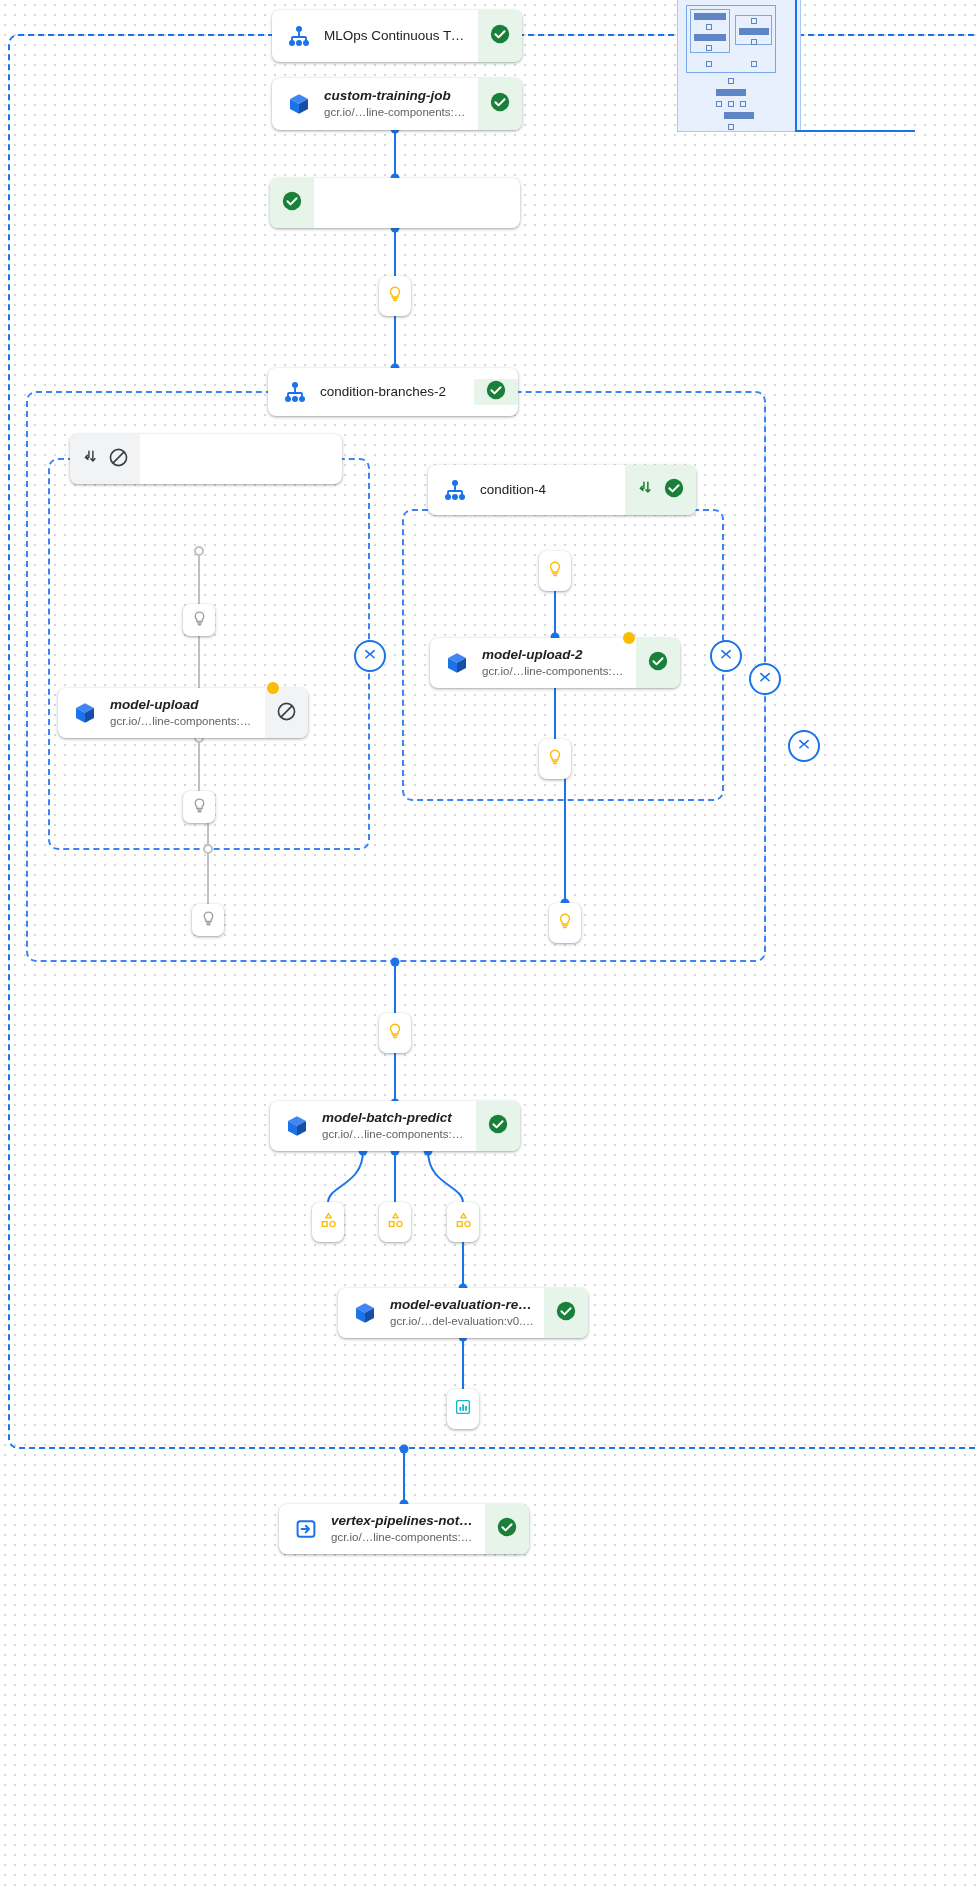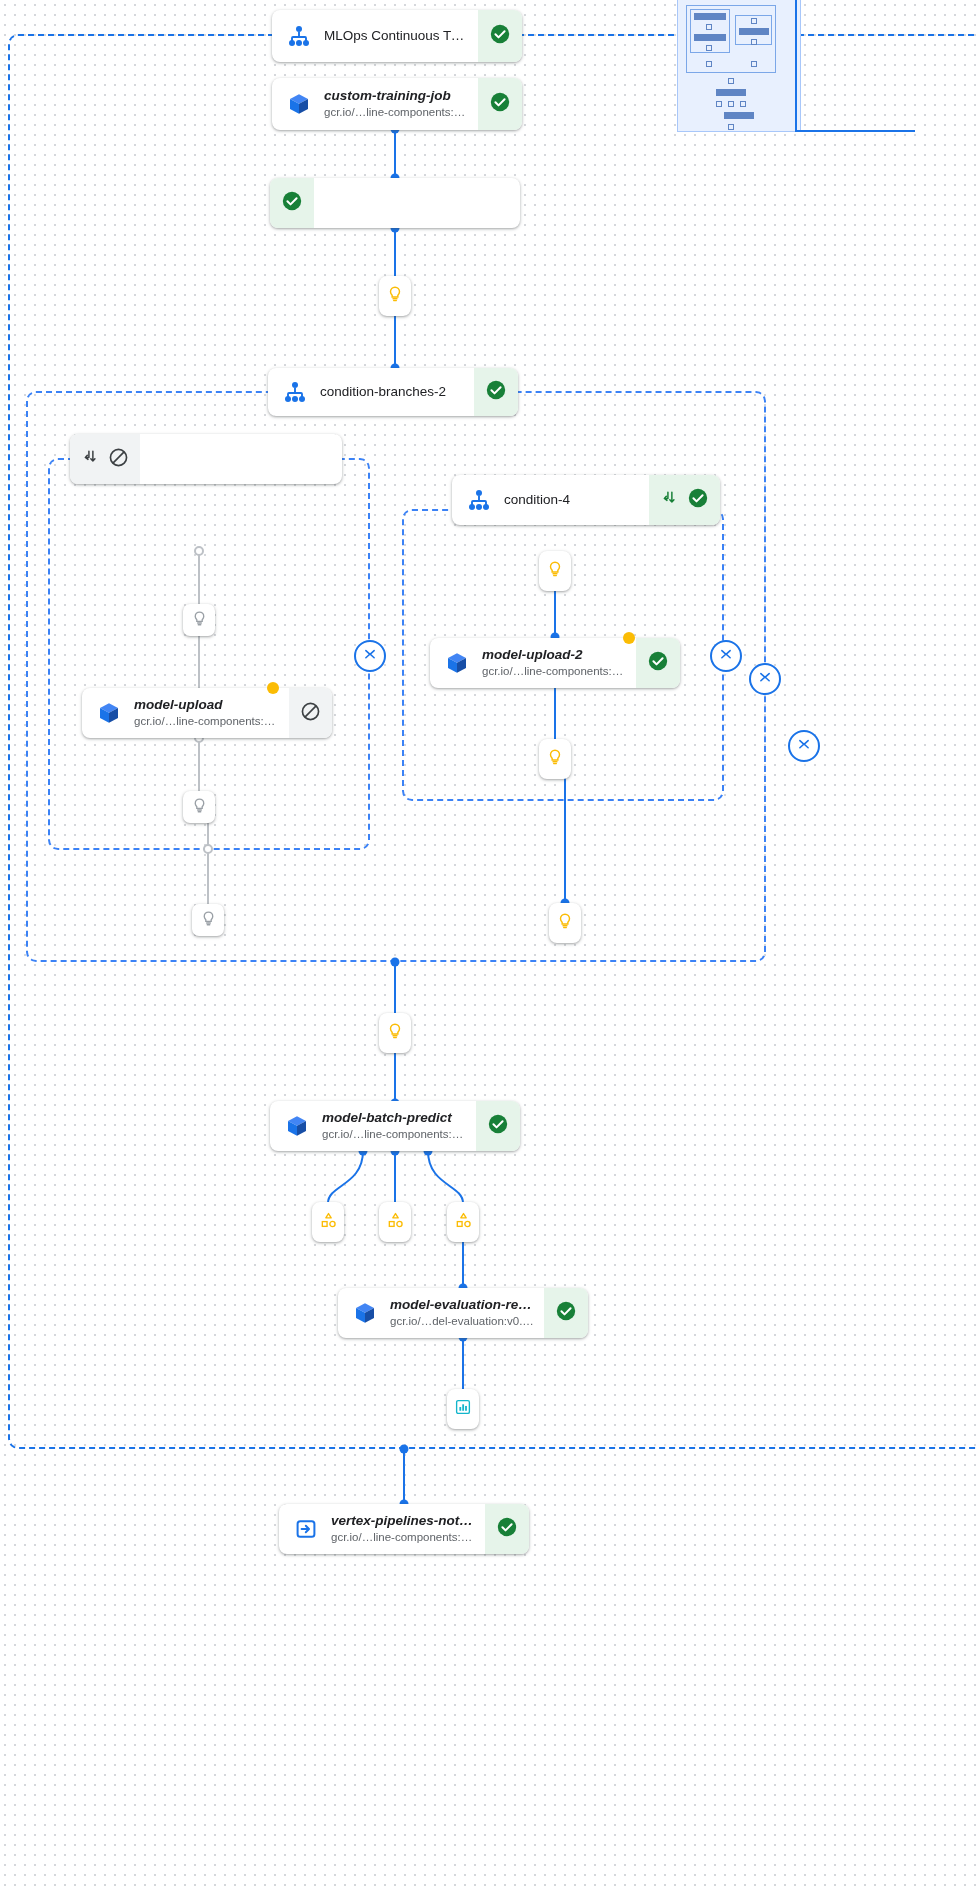--- a/index.html
+++ b/index.html
@@ -240,21 +240,21 @@
 
   <div class="minode tall" style="left:379px; top:276px;">
     <span>
       <svg width="18" height="18" viewBox="0 0 24 24">
         <path d="M12 3 C8.6 3 6 5.6 6 9 C6 11.2 7.2 12.6 8.2 13.8 L8.2 16 L15.8 16 L15.8 13.8 C16.8 12.6 18 11.2 18 9 C18 5.6 15.4 3 12 3 Z" stroke="#fbbc04" stroke-width="1.9" fill="none"></path>
         <path d="M9.4 18.4 L14.6 18.4 M10.2 20.8 L13.8 20.8" stroke="#fbbc04" stroke-width="1.9" stroke-linecap="round"></path>
       </svg>
     </span>
   </div>
 
-  <div class="node" style="left:268px; top:368px; width:250px; height:48px;">
+  <div class="node" style="left:268px; top:368px; width:250px; height:48px;align-items:center;">
     <div class="nbody">
       <span class="nicon">
         <svg width="24" height="24" viewBox="0 0 24 24">
           <circle cx="12" cy="5" r="3" fill="#1a73e8"></circle>
           <path d="M12 8 L12 13 M5 18 L5 14 Q5 13 6 13 L18 13 Q19 13 19 14 L19 18" stroke="#1a73e8" stroke-width="1.9" fill="none"></path>
           <circle cx="5" cy="19" r="3" fill="#1a73e8"></circle>
           <circle cx="12" cy="19" r="3" fill="#1a73e8"></circle>
           <circle cx="19" cy="19" r="3" fill="#1a73e8"></circle>
         </svg>
       </span>
@@ -292,21 +292,21 @@
 
   <div class="minode" style="left:183px; top:604px;">
     <span>
       <svg width="17" height="17" viewBox="0 0 24 24">
         <path d="M12 3 C8.6 3 6 5.6 6 9 C6 11.2 7.2 12.6 8.2 13.8 L8.2 16 L15.8 16 L15.8 13.8 C16.8 12.6 18 11.2 18 9 C18 5.6 15.4 3 12 3 Z" stroke="#9aa0a6" stroke-width="1.9" fill="none"></path>
         <path d="M9.4 18.4 L14.6 18.4 M10.2 20.8 L13.8 20.8" stroke="#9aa0a6" stroke-width="1.9" stroke-linecap="round"></path>
       </svg>
     </span>
   </div>
 
-  <div class="node with-sub" style="left:82px; top:688px; width:250px; height:50px;justify-content:space-between;">
+  <div class="node with-sub" style="left:58px; top:688px; width:250px; height:50px;justify-content:space-between;">
     <div class="nbody">
       <span class="nicon">
         <svg width="24" height="24" viewBox="0 0 24 24">
           <path d="M12 2.2 L21 7 L12 11.8 L3 7 Z" fill="#4285f4"></path>
           <path d="M3 7 L12 11.8 L12 21.8 L3 17 Z" fill="#1a73e8"></path>
           <path d="M21 7 L12 11.8 L12 21.8 L21 17 Z" fill="#174ea6"></path>
         </svg>
       </span>
       <span class="ntext">
         <span class="ntitle">model-upload</span>
@@ -335,21 +335,21 @@
 
   <div class="minode" style="left:192px; top:904px;">
     <span>
       <svg width="17" height="17" viewBox="0 0 24 24">
         <path d="M12 3 C8.6 3 6 5.6 6 9 C6 11.2 7.2 12.6 8.2 13.8 L8.2 16 L15.8 16 L15.8 13.8 C16.8 12.6 18 11.2 18 9 C18 5.6 15.4 3 12 3 Z" stroke="#9aa0a6" stroke-width="1.9" fill="none"></path>
         <path d="M9.4 18.4 L14.6 18.4 M10.2 20.8 L13.8 20.8" stroke="#9aa0a6" stroke-width="1.9" stroke-linecap="round"></path>
       </svg>
     </span>
   </div>
 
-  <div class="node" style="left:428px; top:475px; width:268px; height:50px;margin-left:24px;">
+  <div class="node" style="left:428px; top:465px; width:268px; height:50px;">
     <div class="nbody">
       <span class="nicon">
         <svg width="24" height="24" viewBox="0 0 24 24">
           <circle cx="12" cy="5" r="3" fill="#1a73e8"></circle>
           <path d="M12 8 L12 13 M5 18 L5 14 Q5 13 6 13 L18 13 Q19 13 19 14 L19 18" stroke="#1a73e8" stroke-width="1.9" fill="none"></path>
           <circle cx="5" cy="19" r="3" fill="#1a73e8"></circle>
           <circle cx="12" cy="19" r="3" fill="#1a73e8"></circle>
           <circle cx="19" cy="19" r="3" fill="#1a73e8"></circle>
         </svg>
       </span>

